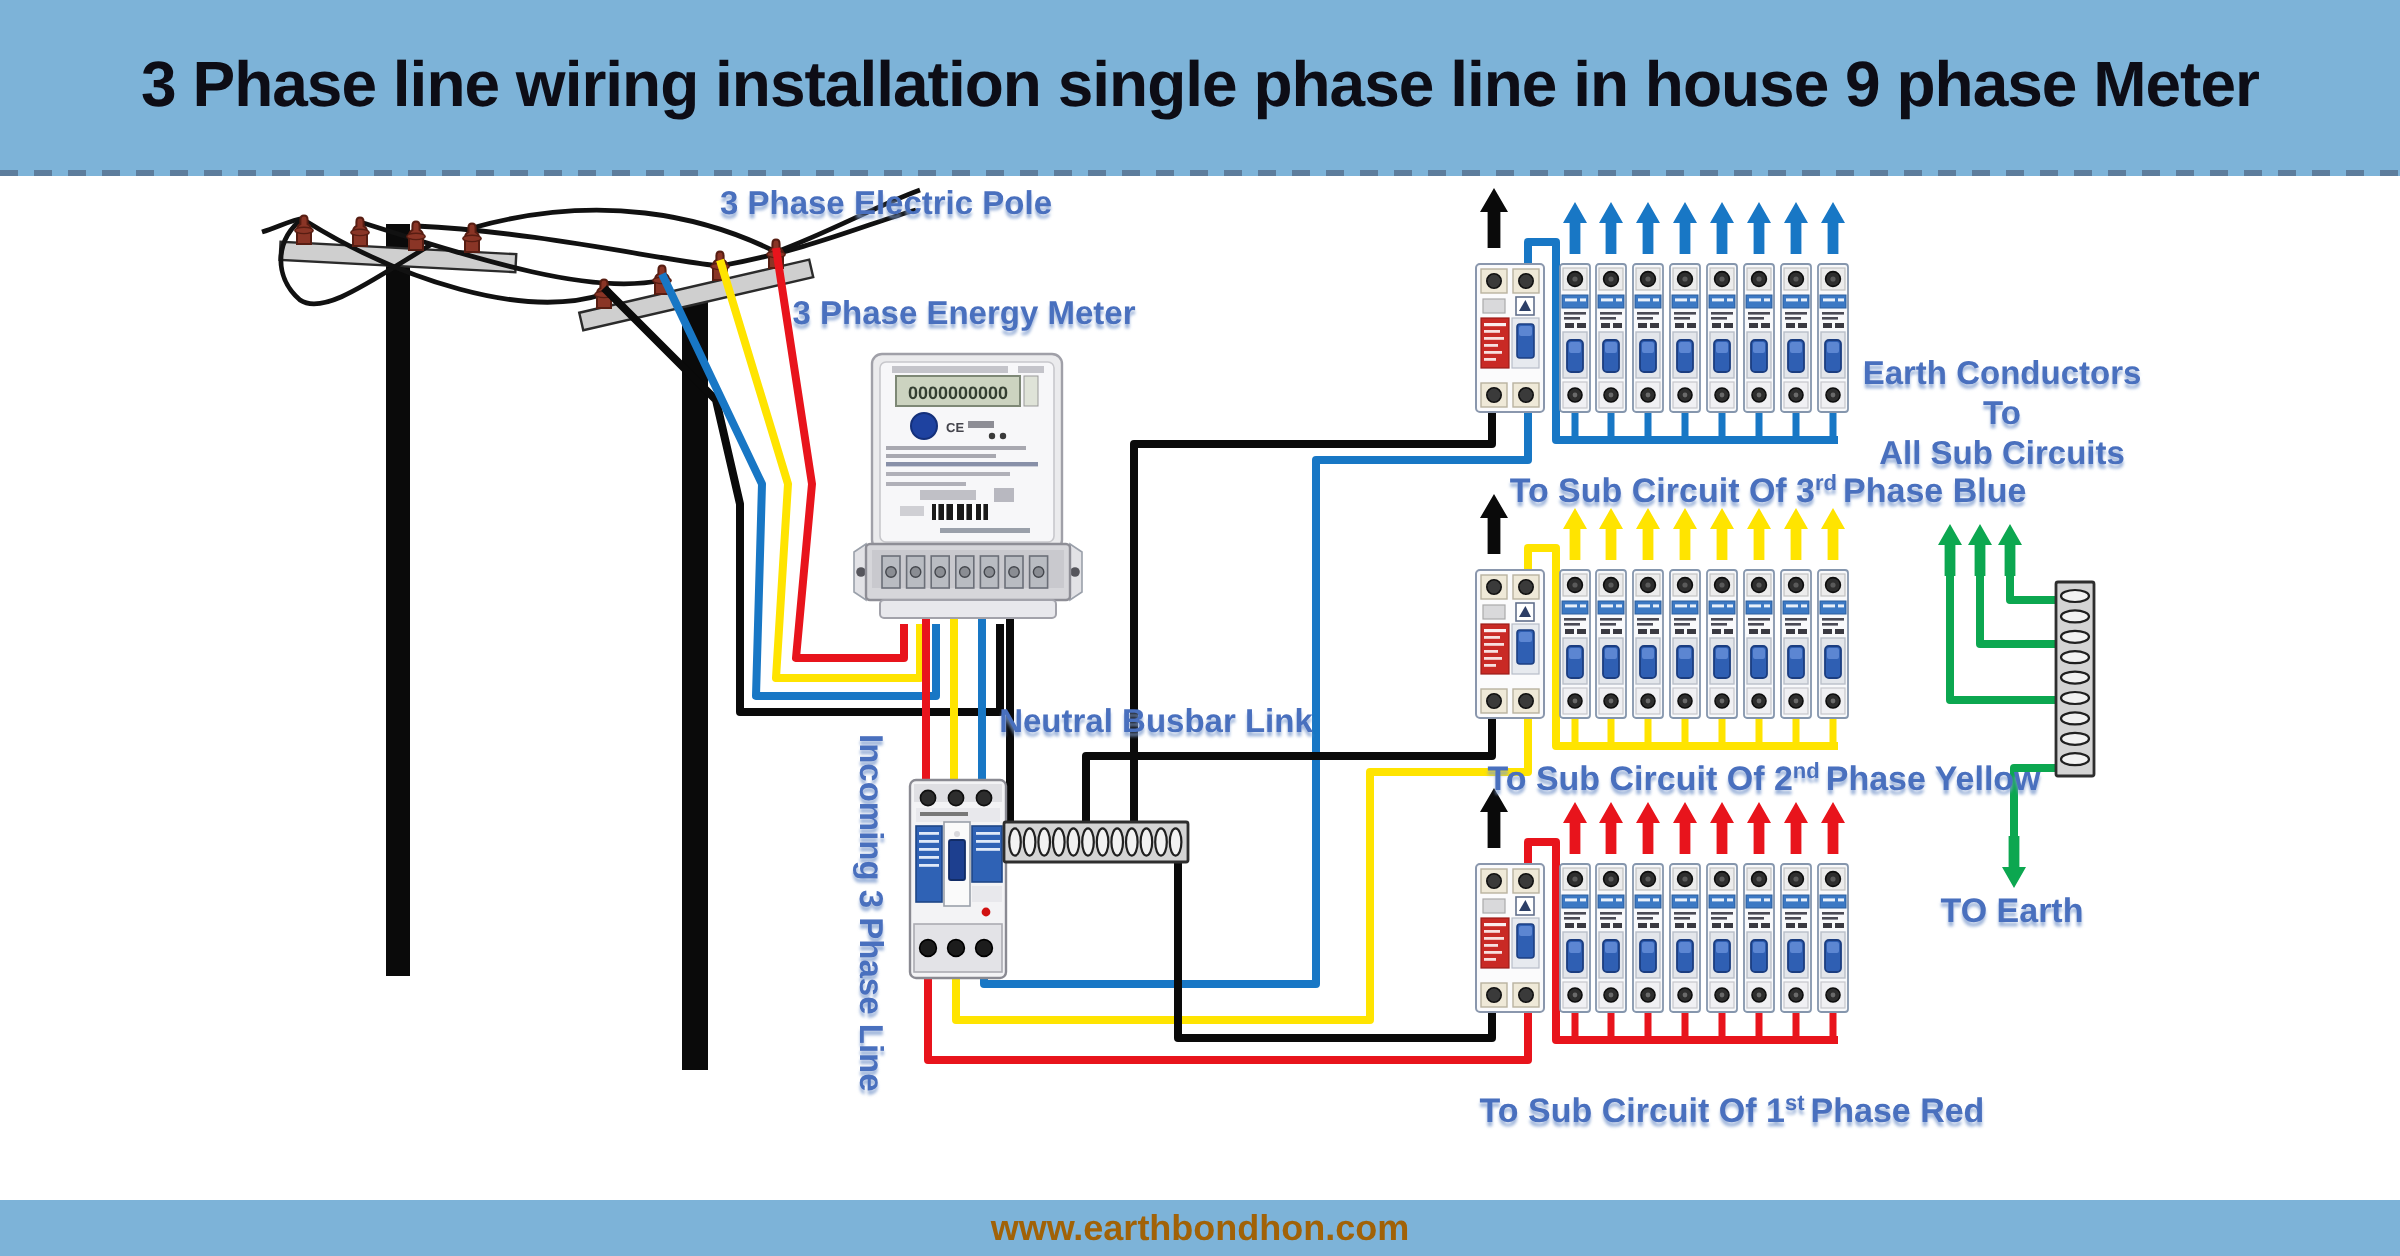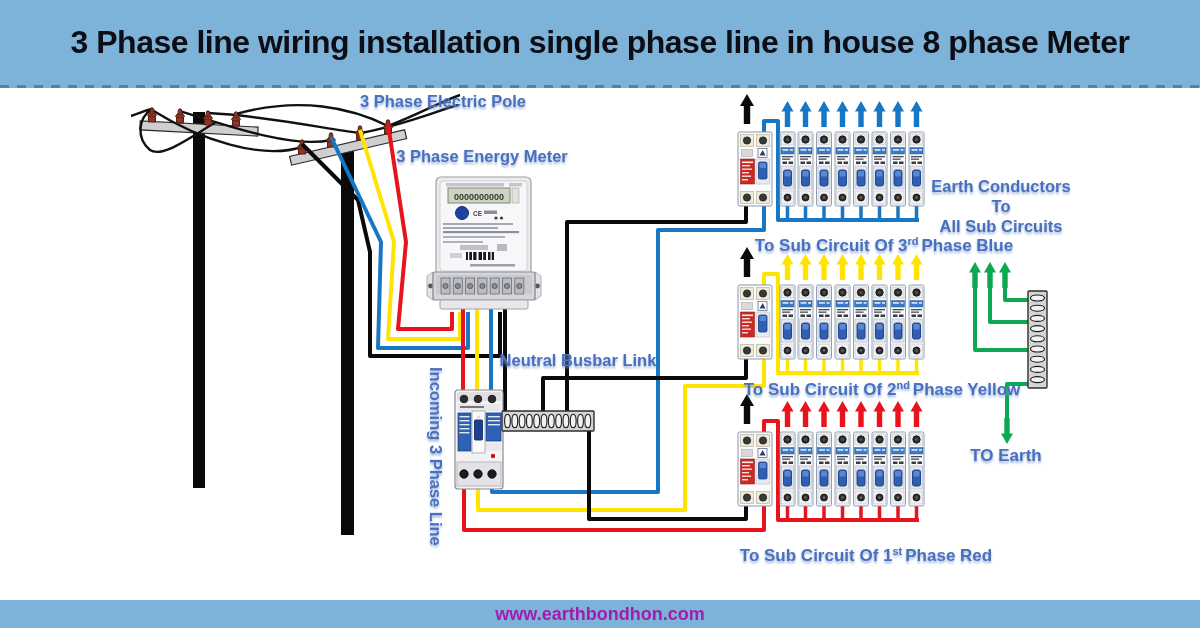--- a/index.html
+++ b/index.html
@@ -6,32 +6,32 @@
   .stage{position:relative;width:1200px;height:628px;overflow:hidden;background:#fff;
          font-family:"Liberation Sans",sans-serif;}
   .band{position:absolute;left:0;width:1200px;background:#7db3d8;}
   .band.header{top:0;height:88px;}
   .band.header::after{content:"";position:absolute;left:0;bottom:0;width:100%;height:3px;
       background:repeating-linear-gradient(90deg,#3c4760 0 9px,transparent 9px 17px);opacity:.5;}
   .band.footer{top:600px;height:28px;}
   .title{position:absolute;width:100%;top:0;height:85px;display:flex;align-items:center;justify-content:center;
          font-size:32px;font-weight:bold;color:#0d0d16;letter-spacing:-.5px;white-space:nowrap;}
   .footer-text{position:absolute;width:100%;top:600px;height:28px;display:flex;align-items:center;justify-content:center;
-         font-size:18px;font-weight:bold;color:#a21caf;border-radius:13px;}
+         font-size:18px;font-weight:bold;color:#a16207;border-radius:13px;}
   svg{position:absolute;left:0;top:88px;}
   text{font-family:"Liberation Sans",sans-serif;}
   .lbl{fill:#4a6fbe;font-weight:bold;}
 </style>
 </head>
 <body>
 
 <div class="stage">
 
   <div class="band header"></div>
-  <div class="title">3 Phase line wiring installation single phase line in house 8 phase Meter</div>
+  <div class="title">3 Phase line wiring installation single phase line in house 9 phase Meter</div>
 
   <svg width="1200" height="512" viewBox="0 88 1200 512">
     <defs>
       <filter id="lshadow" x="-20%" y="-40%" width="140%" height="200%">
         <feDropShadow dx="0" dy="2.2" stdDeviation="0.9" flood-color="#7f9ccf" flood-opacity="0.75"></feDropShadow>
       </filter>
 
       <g id="insulator">
         <path d="M2.5,15 L2.5,8 Q2.5,5.8 4.2,5 L4.2,3 Q4.2,0.8 6,0.8 Q7.8,0.8 7.8,3 L7.8,5 Q9.5,5.8 9.5,8 L9.5,15 Z" fill="#8a3526" stroke="#571d12" stroke-width="1"></path>
         <ellipse cx="6" cy="8.2" rx="4.6" ry="1.6" fill="#8a3526" stroke="#571d12" stroke-width="0.7"></ellipse>

